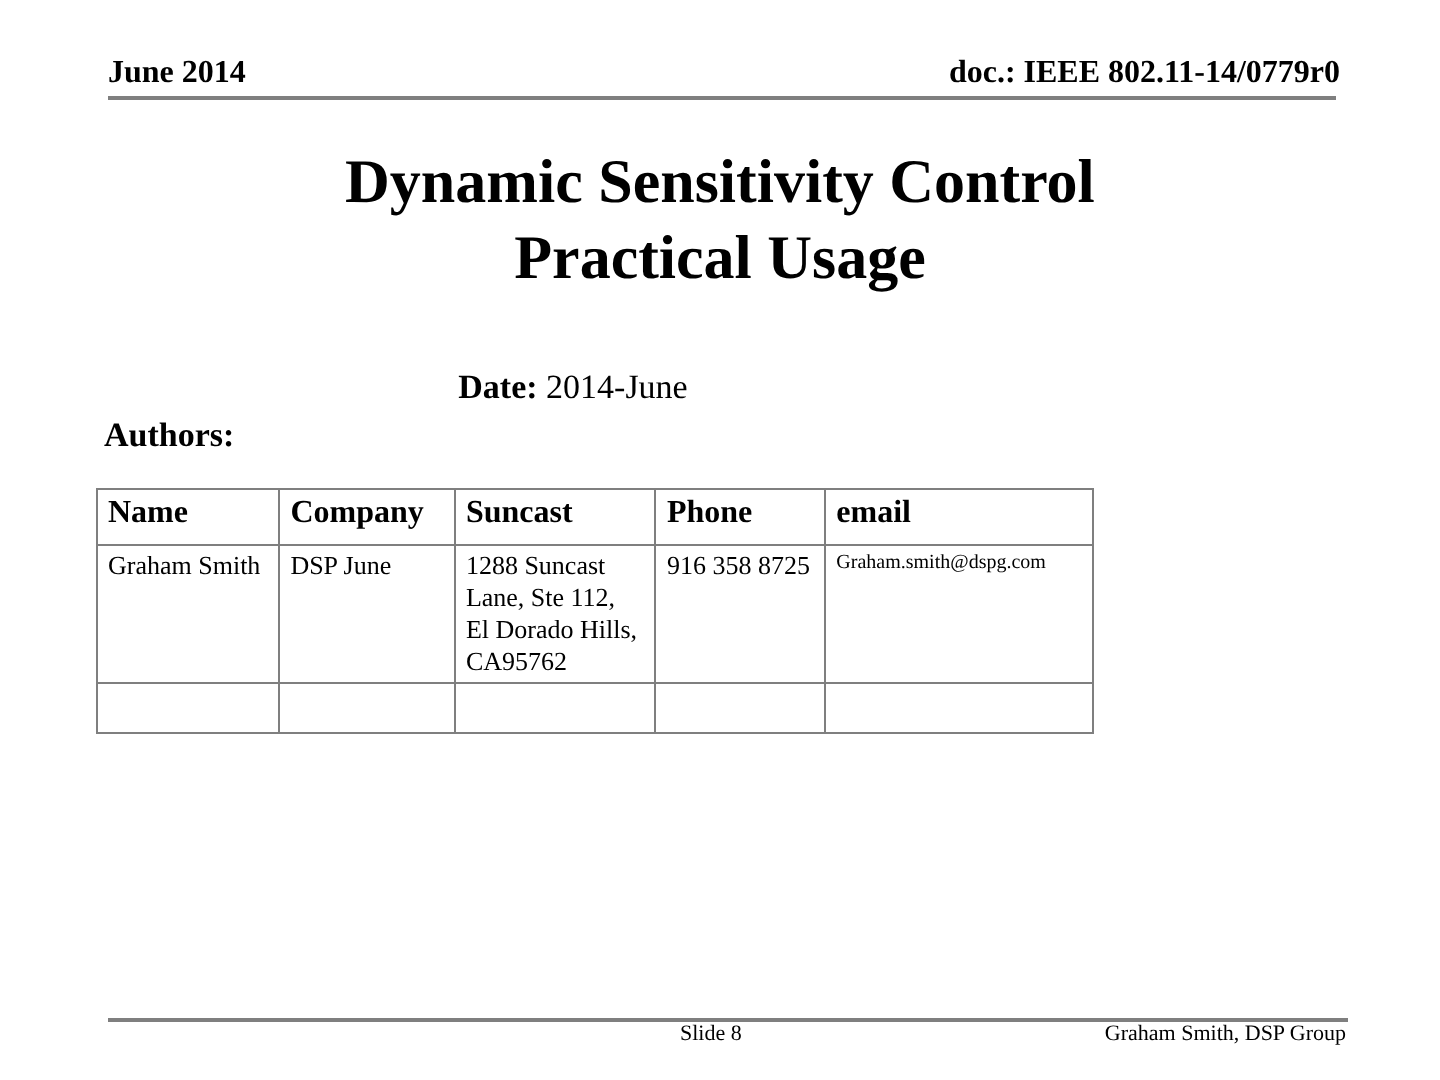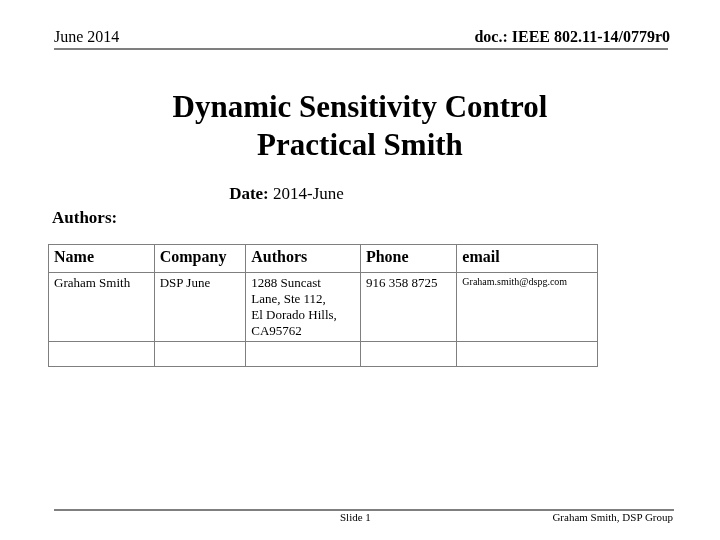--- a/index.html
+++ b/index.html
@@ -1,26 +1,26 @@
 <!DOCTYPE html>
 <html><head>
   <meta charset="utf-8">
   <style>
     html, body { margin: 0; padding: 0; background: #ffffff; }
     body { width: 720px; height: 540px; position: relative; overflow: hidden;
            font-family: "Liberation Serif", "DejaVu Serif", serif; color: #000; }
-    .hdr-left { position: absolute; left: 54px; top: 28px; font-size: 16px; font-weight: normal; }
+    .hdr-left { position: absolute; left: 54px; top: 28px; font-size: 16px; font-weight: bold; }
     .hdr-right { position: absolute; right: 50px; top: 28px; font-size: 16px; font-weight: bold; }
     .hdr-line { position: absolute; left: 54px; width: 614px; top: 48px; height: 2px; background: #7f7f7f; }
-    .title { position: absolute; left: 0; width: 720px; top: 88px; text-align: center;
+    .title { position: absolute; left: 0; width: 720px; top: 72px; text-align: center;
              font-size: 31px; font-weight: bold; line-height: 38px; }
     .date { position: absolute; left: 0; width: 573px; top: 184px; text-align: center; font-size: 17px; }
     .date b { font-weight: bold; }
     .authors { position: absolute; left: 52px; top: 208px; font-size: 17px; font-weight: bold; }
-    table.authors-table { position: absolute; left: 48px; top: 244px; width: 550px;
+    table.authors-table { position: absolute; left: 48px; top: 244px; width: 499px;
              border-collapse: collapse; }
     table.authors-table th, table.authors-table td { border: 1px solid #7f7f7f; vertical-align: top;
              text-align: left; padding: 2px 5px; }
     table.authors-table th { font-size: 16px; font-weight: bold; height: 22px; padding-top: 3px; }
     table.authors-table td { font-size: 13px; line-height: 16px; height: 64px; margin-left: 41px; }
     table.authors-table td.email { font-size: 10px; line-height: 13px; }
     table.authors-table tr.empty td { height: 20px; }
     .ftr-line { position: absolute; left: 54px; width: 620px; top: 509px; height: 2px; background: #7f7f7f; }
     .ftr-left { position: absolute; left: 54px; top: 511px; font-size: 11px; margin-top: 44px; }
     .ftr-center { position: absolute; left: 340px; top: 511px; font-size: 11px; }
@@ -28,21 +28,21 @@
   </style>
 </head>
 <body>
 
 <div class="hdr-left">June 2014</div>
 <div class="hdr-right">doc.: IEEE 802.11-14/0779r0</div>
 <div class="hdr-line"></div>
 
 <div class="title">
   <div>Dynamic Sensitivity Control</div>
-  <div>Practical Smith</div>
+  <div>Practical Usage</div>
 </div>
 
 <div class="date">
   <b>Date:</b>
   <span>2014-June</span>
 </div>
 
 <div class="authors">Authors:</div>
 
 <table class="authors-table">
@@ -50,21 +50,21 @@
     <col style="width:115px">
       <col style="width:94px">
       <col style="width:123px">
       <col style="width:104px">
       <col style="width:145px">
   </colgroup>
   <tbody>
       <tr>
     <th>Name</th>
     <th>Company</th>
-    <th>Authors</th>
+    <th>Suncast</th>
     <th>Phone</th>
     <th>email</th>
   </tr>
   <tr>
     <td>Graham Smith</td>
     <td>DSP June</td>
     <td>
       <div>1288 Suncast</div>
       <div>Lane, Ste 112,</div>
       <div>El Dorado Hills,</div>
@@ -78,14 +78,14 @@
     <td></td>
     <td></td>
     <td></td>
     <td></td>
   </tr>
 </tbody>
   </table>
 
 <div class="ftr-line"></div>
 <div class="ftr-left">Submission</div>
-<div class="ftr-center">Slide 1</div>
+<div class="ftr-center">Slide 8</div>
 <div class="ftr-right">Graham Smith, DSP Group</div>
 
 </body></html>

